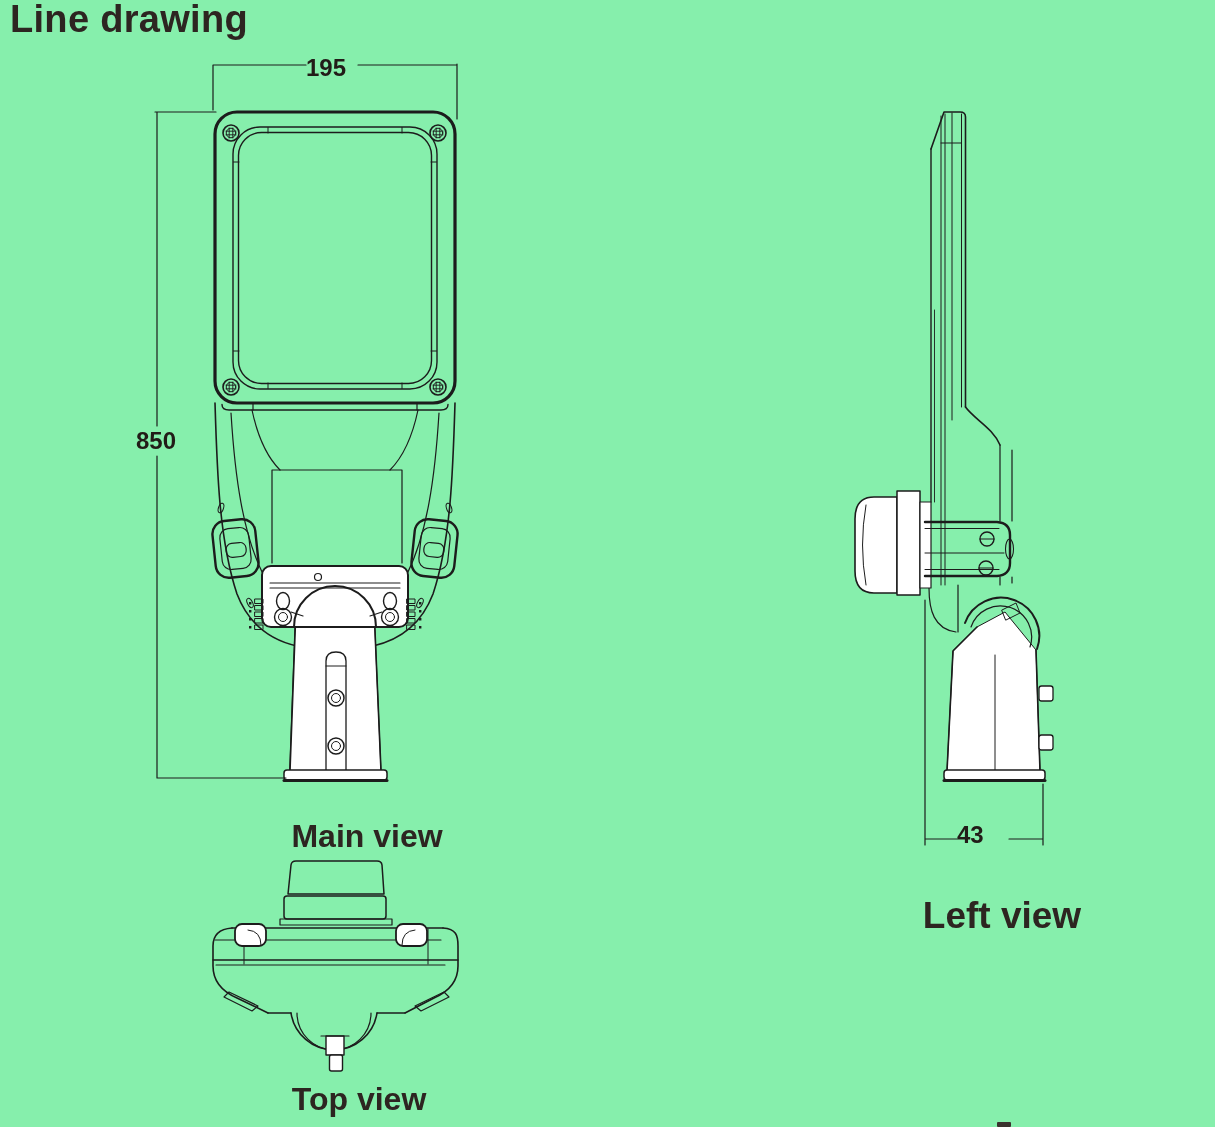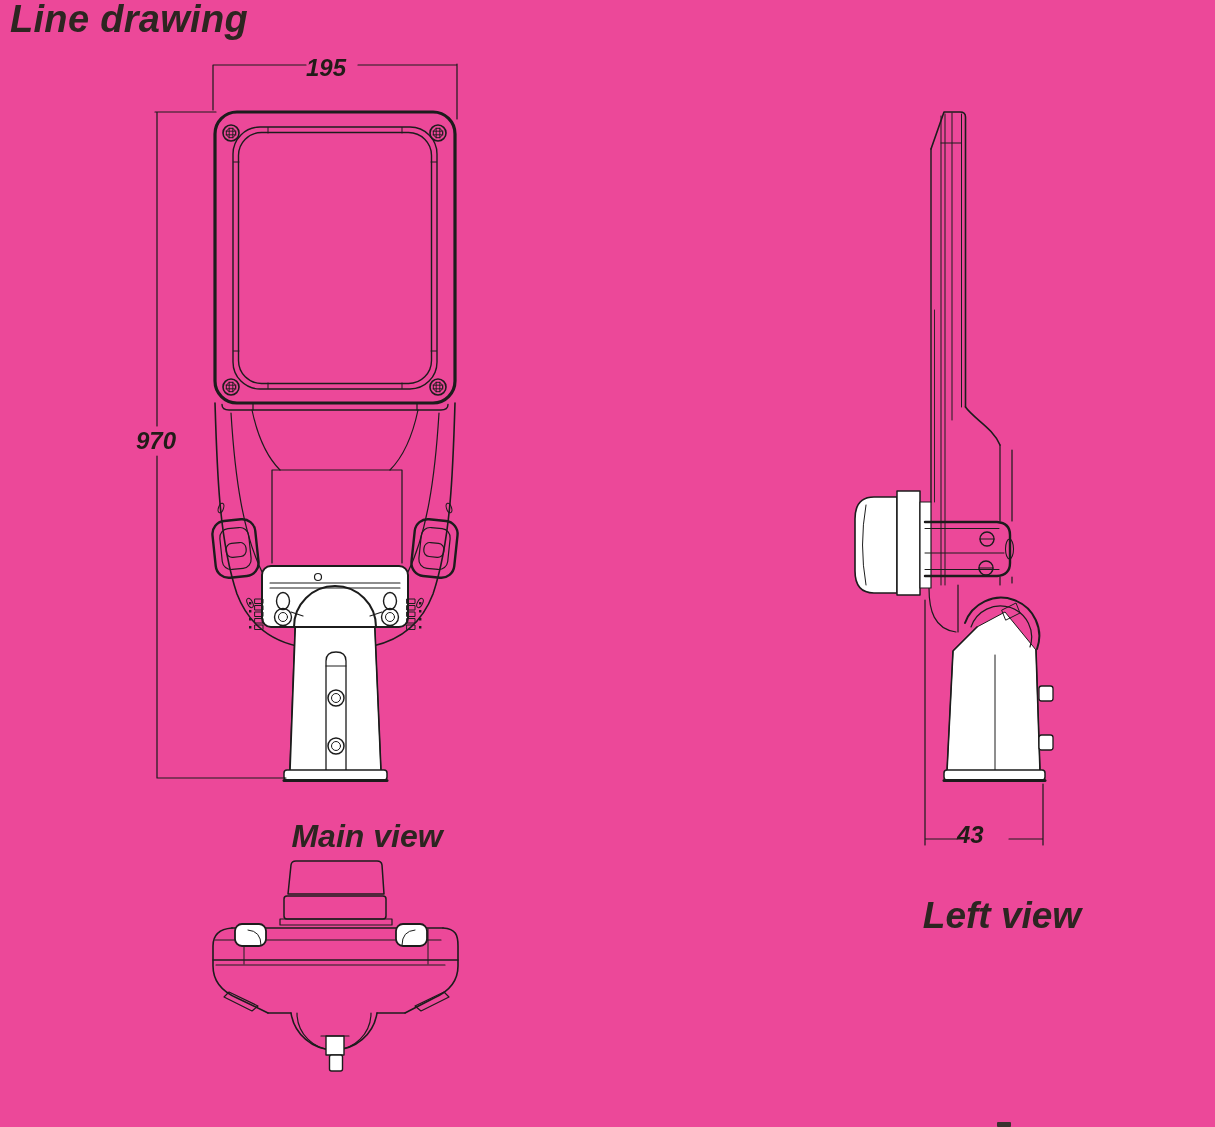--- a/index.html
+++ b/index.html
@@ -1,18 +1,18 @@
 <!DOCTYPE html>
 <html><head>
 <meta charset="utf-8">
 <style>
   html,body{margin:0;padding:0;background:#ffffff;}
   .canvas{
-    position:relative;width:1215px;height:1127px;background:#ec4899;
-    font-family:"Liberation Sans","DejaVu Sans",sans-serif;overflow:hidden;font-style:italic;
+    position:relative;width:1215px;height:1127px;background:#86efac;
+    font-family:"Liberation Sans","DejaVu Sans",sans-serif;overflow:hidden;
   }
   #art{position:absolute;left:0;top:0;}
   #art path,#art rect,#art circle,#art ellipse,#art polygon,#art line{
     stroke:#1c1c1c;fill:none;stroke-linecap:round;stroke-linejoin:round;
   }
   #art .f{fill:#ffffff;}
   #art .k{fill:#1c1c1c;stroke:none;}
   .lbl{position:absolute;font-weight:700;color:#2d2521;line-height:1;white-space:nowrap;}
   .ttl{font-size:38px;letter-spacing:.3px;}
   .cap{font-size:32px;text-align:center;}
@@ -204,20 +204,21 @@
         <rect class="f" x="326" y="1036" width="18" height="19" stroke-width="1.4"></rect>
         <path stroke-width="1.2" d="M321,1036 H349"></path>
         <rect class="f" x="329.5" y="1055" width="13" height="16" rx="2" stroke-width="1.4"></rect>
       </g>
     </g>
   </svg>
 
   <div class="lbl ttl" style="left:10px;top:0px;">Line drawing</div>
 
   <div class="lbl dim" style="left:306px;top:56px;width:52px;">195</div>
-  <div class="lbl dim" style="left:136px;top:429px;width:44px;">970</div>
+  <div class="lbl dim" style="left:136px;top:429px;width:44px;">850</div>
   <div class="lbl dim" style="left:957px;top:823px;width:52px;">43</div>
 
   <div class="lbl capL" style="left:902px;top:897px;width:200px;">Left view</div>
   <div class="lbl cap" style="left:267px;top:820px;width:200px;">Main view</div>
+  <div class="lbl cap" style="left:259px;top:1083px;width:200px;">Top view</div>
 
   <div class="artifact" style="left:997px;top:1122px;width:14px;height:5px;"></div>
 </div>
 
 </body></html>

